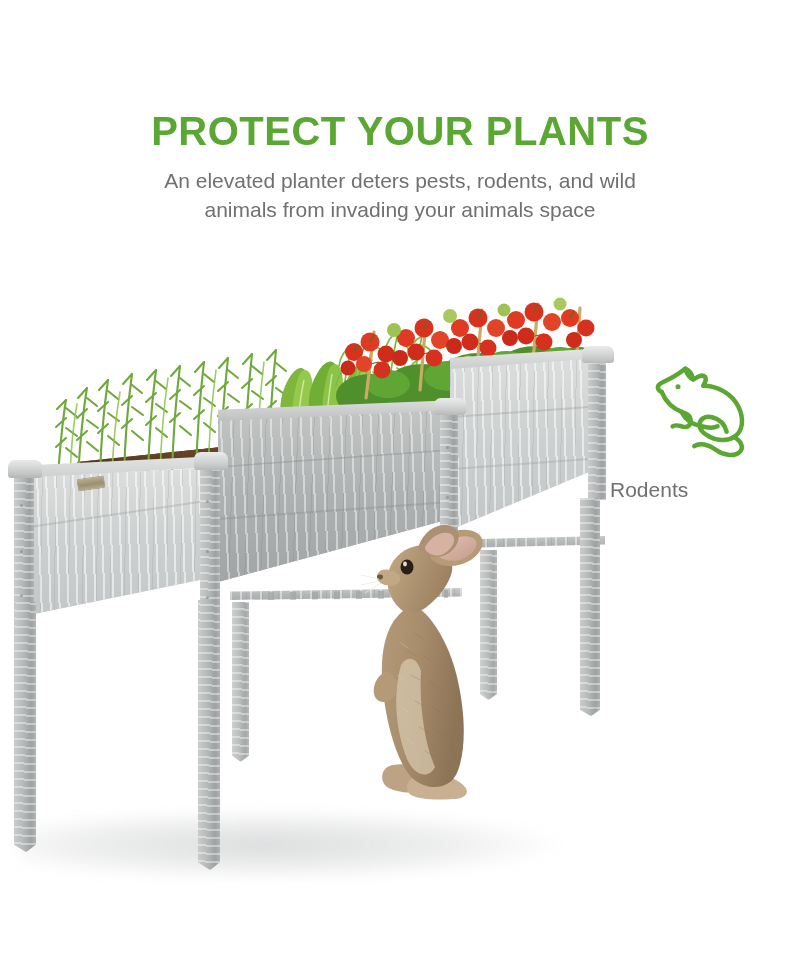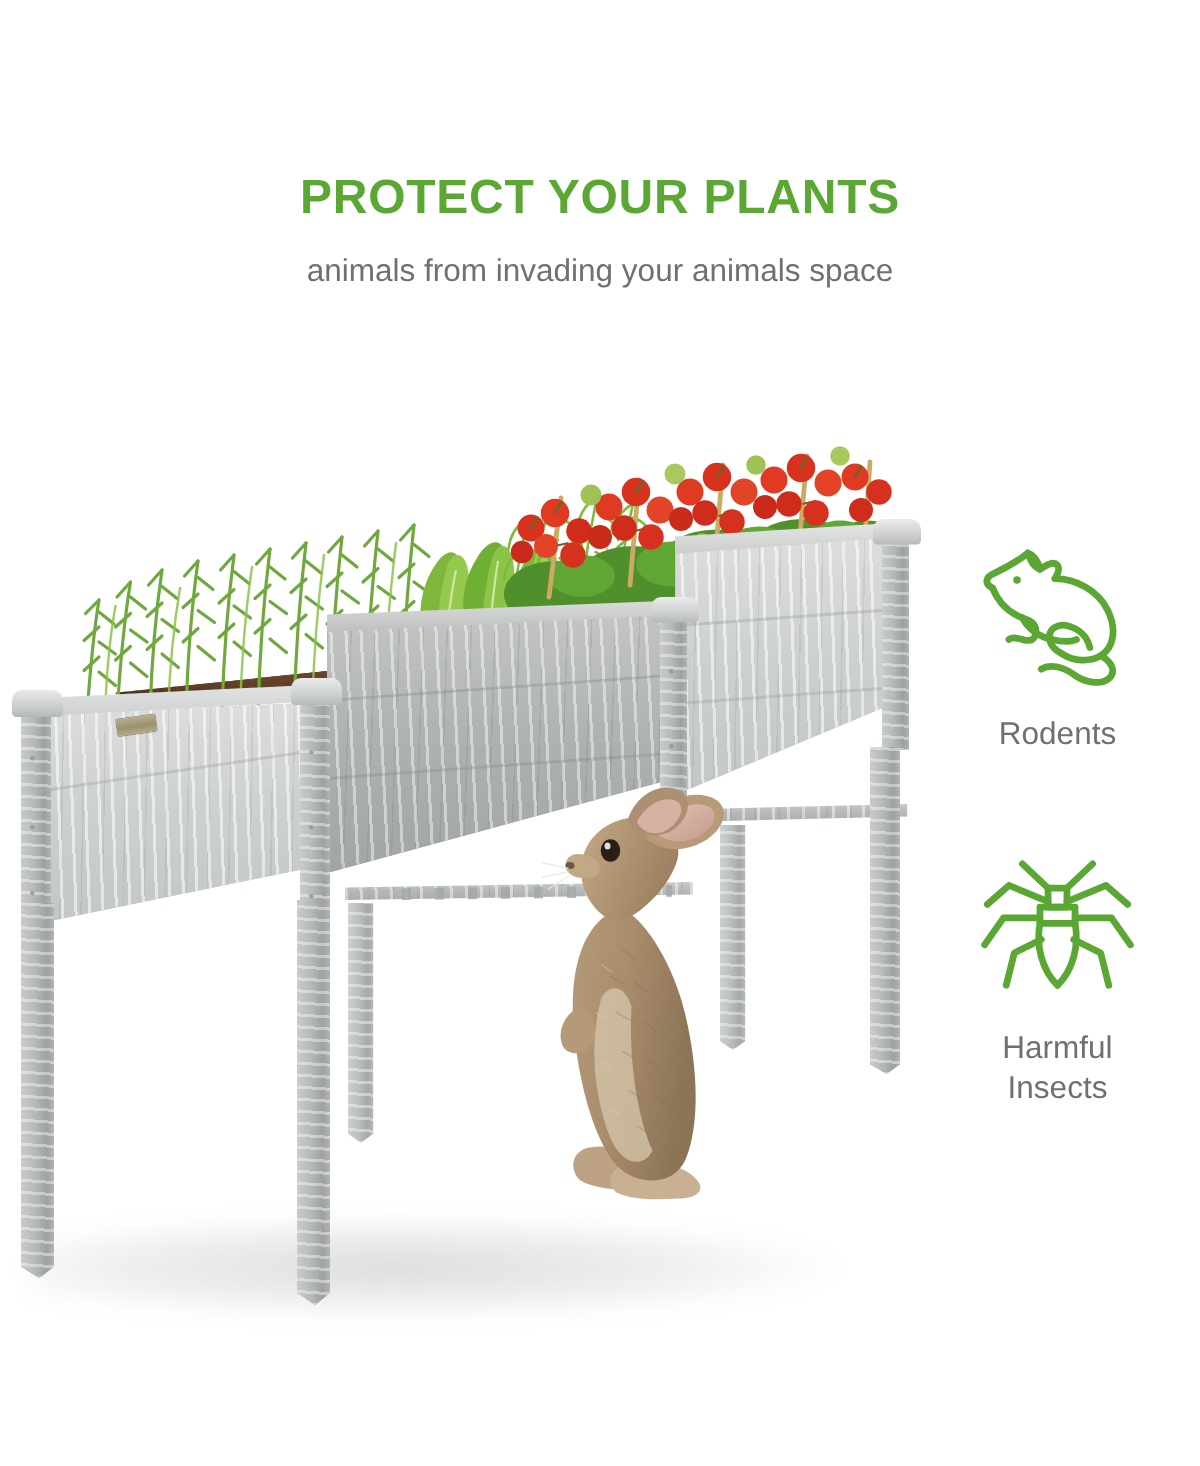--- a/index.html
+++ b/index.html
@@ -23,21 +23,21 @@
   
   .header {
     position: absolute;
     left: 0;
     top: 108px;
     width: 800px;
     text-align: center;
   }
   .headline {
     margin: 0;
-    font-size: 32px;
+    font-size: 40px;
     line-height: 46px;
     font-weight: 700;
     letter-spacing: 0.5px;
     color: #5aa733;
     font-family: "Liberation Sans", sans-serif;
   }
   .subhead {
     margin: 12px auto 0 auto;
     width: 640px;
     font-size: 21px;
@@ -50,21 +50,20 @@
 
   
   .features {
     position: absolute;
     left: 610px;
     top: 360px;
     width: 190px;
   }
   .feature {
     width: 190px;
-    text-align: center;
     margin-bottom: 66px;
   }
   .feature-icon {
     display: block;
     margin: 0 auto;
     width: 108px;
     height: 102px;
   }
   .feature-icon svg { display: block; width: 100%; height: 100%; }
   .feature-label {
@@ -155,20 +154,21 @@
   }
 </style>
 </head>
 <body>
 
 <div id="stage">
 
   <div class="header">
     <h1 class="headline">PROTECT YOUR PLANTS</h1>
     <p class="subhead">
+      <span class="line">An elevated planter deters pests, rodents, and wild</span>
       <span class="line">animals from invading your animals space</span>
     </p>
   </div>
 
   <div class="scene">
 
     <div class="floor-shadow"></div>
 
     <div class="panel wood-post" style="left:232px; top:352px; width:17px; height:160px; clip-path:polygon(0 0,100% 0,100% 96%,50% 100%,0 96%); opacity:0.92;"></div>
     <div class="panel wood-post" style="left:480px; top:300px; width:17px; height:150px; clip-path:polygon(0 0,100% 0,100% 96%,50% 100%,0 96%); opacity:0.92;"></div>
@@ -501,44 +501,16 @@
                      C64 92 54 90 48 94"></path>
 
             <path d="M38 8 C44 10 46 16 47 20"></path>
           </g>
           <circle cx="30" cy="28" r="2.8" fill="#5aa733"></circle>
         </svg>
       </span>
       <div class="feature-label">Rodents</div>
     </div>
 
-    <div class="feature">
-      <span class="feature-icon">
-        <svg viewBox="0 0 120 110" aria-hidden="true">
-          <g fill="none" stroke="#5aa733" stroke-width="5" stroke-linecap="round" stroke-linejoin="round">
-
-            <path d="M53 24 L34 6"></path>
-            <path d="M67 24 L86 6"></path>
-
-            <path d="M53 24 L67 24 L67 38 L53 38 Z"></path>
-
-            <path d="M47 38 L73 38 L73 50 L47 50 Z"></path>
-
-            <path d="M47 50 C44 66 48 84 60 96 C72 84 76 66 73 50"></path>
-
-            <path d="M53 34 L24 22 L8 36"></path>
-            <path d="M67 34 L96 22 L112 36"></path>
-
-            <path d="M47 46 L20 46 L6 66"></path>
-            <path d="M73 46 L100 46 L114 66"></path>
-
-            <path d="M48 62 L28 72 L22 96"></path>
-            <path d="M72 62 L92 72 L98 96"></path>
-          </g>
-        </svg>
-      </span>
-      <div class="feature-label">Harmful
-Insects</div>
-    </div>
 
   </div>
 
 </div>
 
 </body></html>

